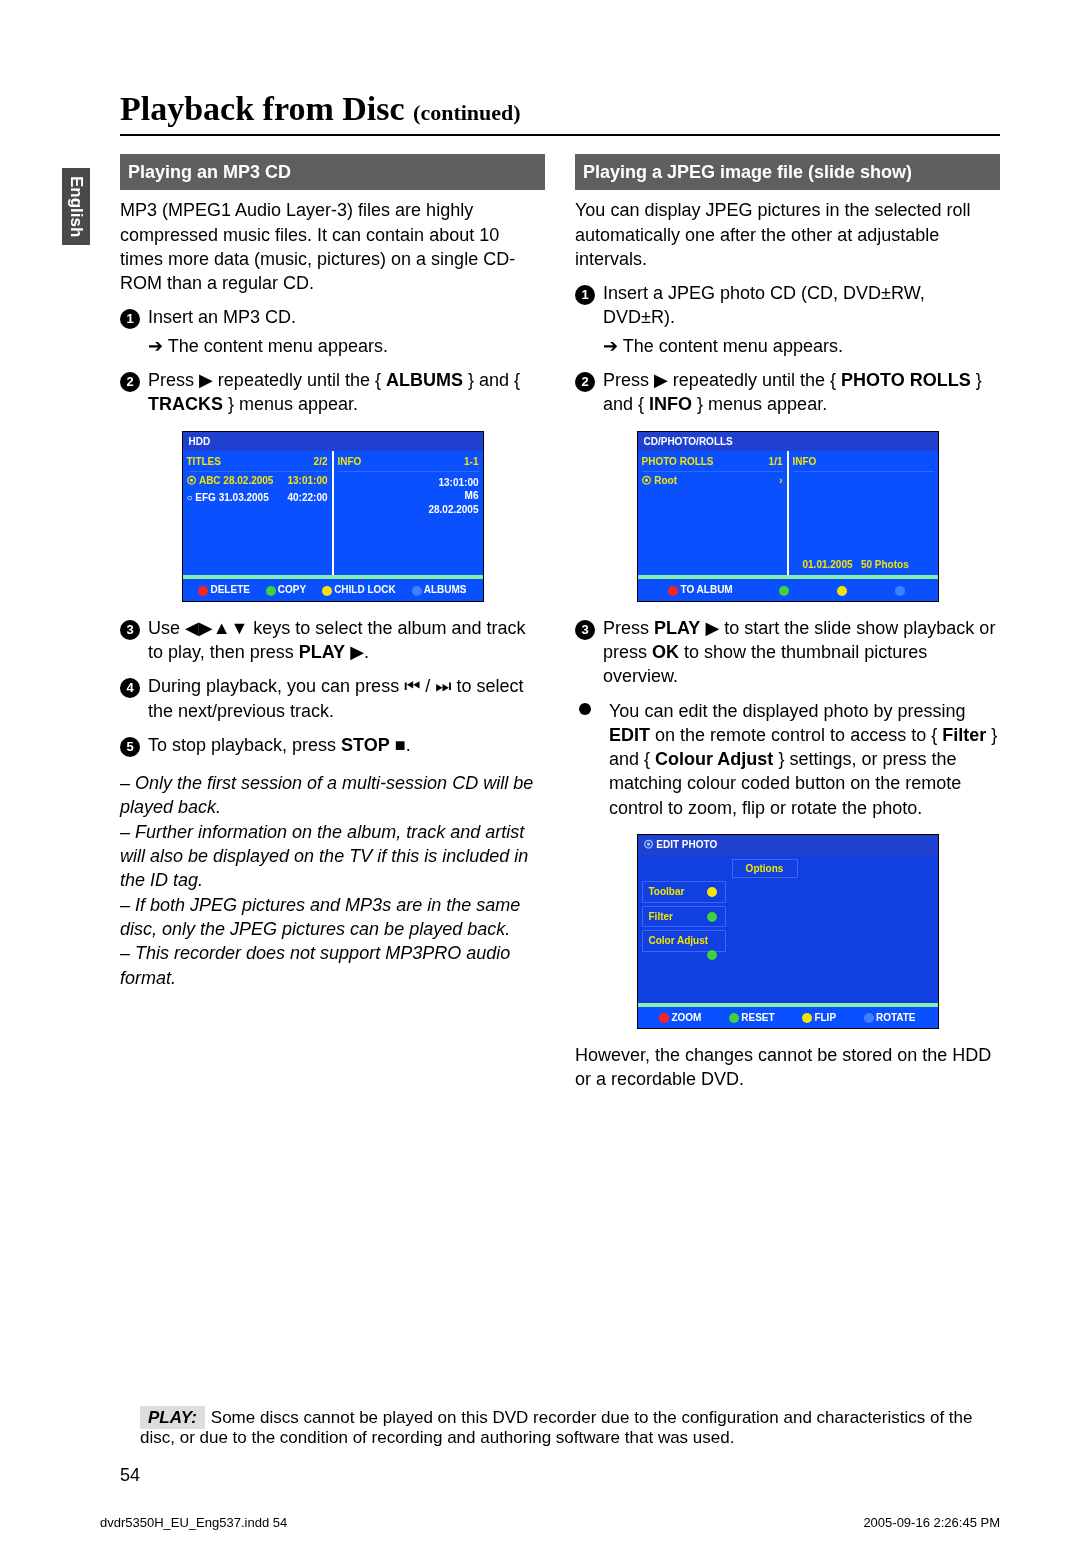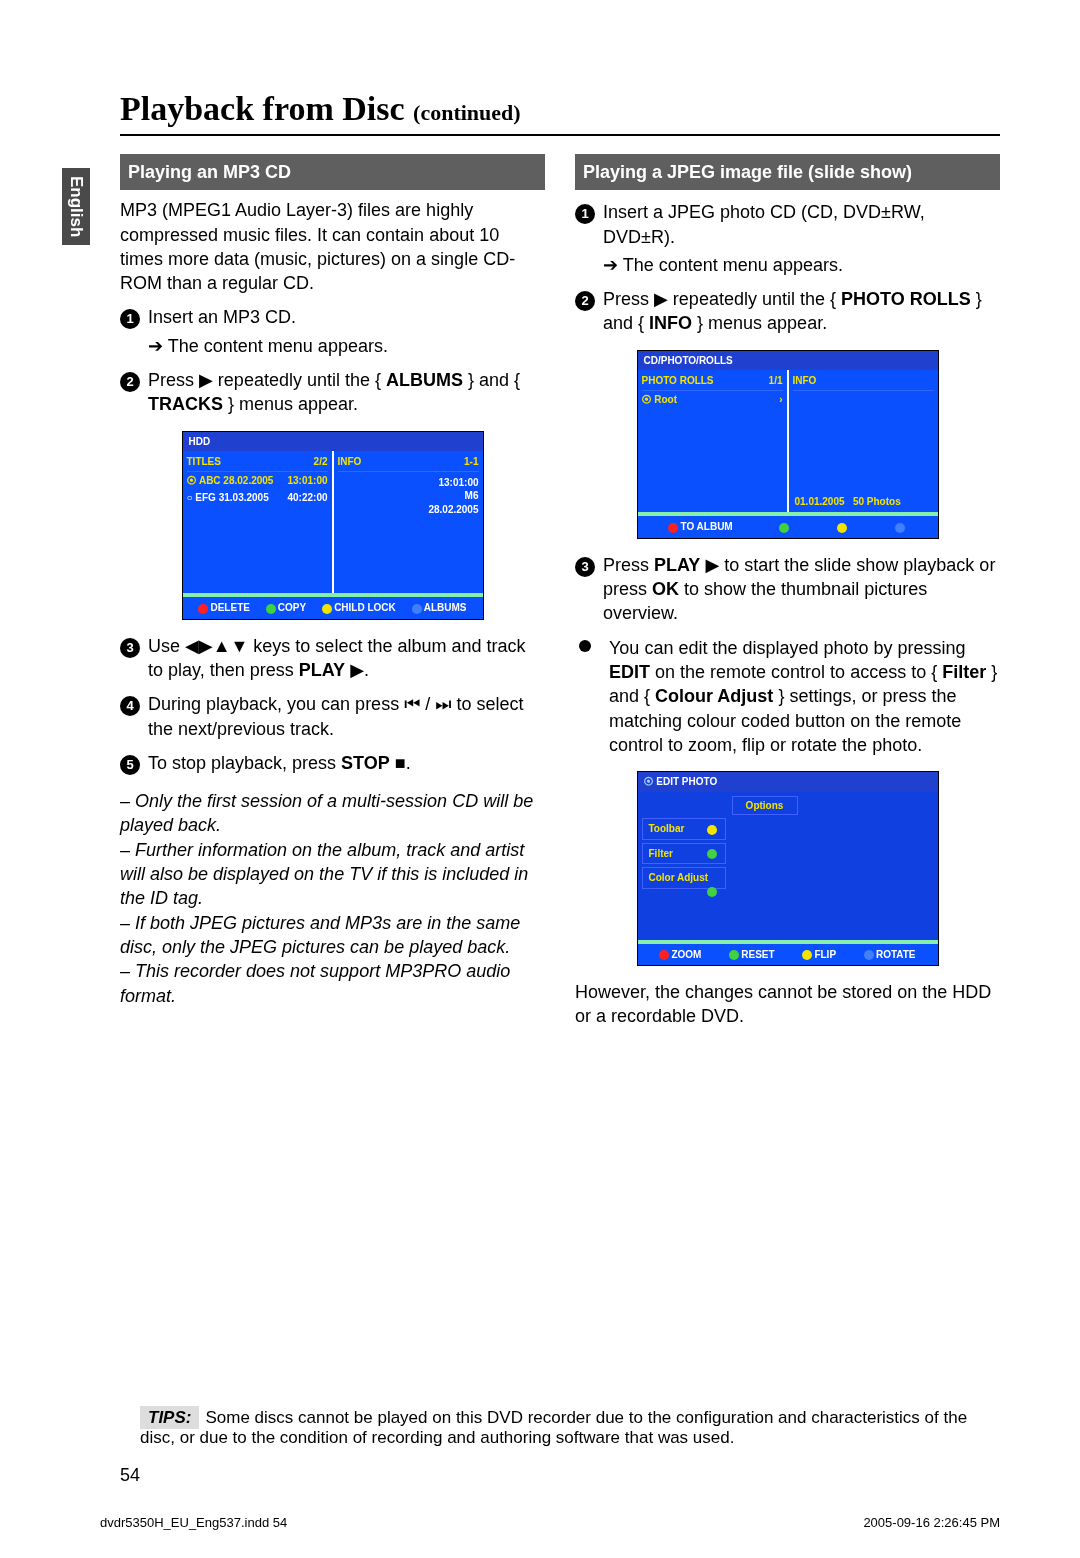--- a/index.html
+++ b/index.html
@@ -125,21 +125,21 @@
     font-size: 10px;
     font-weight: bold;
     color: #fff;
   }
   .osd .topbar {
     background: #2040d0;
     padding: 3px 6px;
   }
   .osd .panes {
     display: flex;
-    height: 142px;
+    height: 124px;
   }
   .osd .pane-left {
     flex: 1;
     background: #0b50ff;
     border-right: 2px solid #fff;
     position: relative;
     padding: 2px 4px;
   }
   .osd .pane-right {
     flex: 1;
@@ -157,21 +157,21 @@
   .osd .row {
     display: flex;
     justify-content: space-between;
     padding: 2px 0;
     color: #fff;
   }
   .osd .row.sel { color: #f5e400; }
   .osd .info-bottom {
     position: absolute;
     bottom: 4px;
-    left: 6px;
+    left: 14px;
     color: #f5e400;
   }
   .osd .bottombar {
     background: #0b50ff;
     display: flex;
     justify-content: space-around;
     padding: 4px 8px;
     margin-top: 4px;
   }
   .dot {
@@ -313,20 +313,21 @@
       <div class="hints">
         <div>– Only the first session of a multi-session CD will be played back.</div>
         <div>– Further information on the album, track and artist will also be displayed on the TV if this is included in the ID tag.</div>
         <div>– If both JPEG pictures and MP3s are in the same disc, only the JPEG pictures can be played back.</div>
         <div>– This recorder does not support MP3PRO audio format.</div>
       </div>
     </div>
 
     <div class="col">
       <div class="section-header">Playing a JPEG image file (slide show)</div>
+      <div>You can display JPEG pictures in the selected roll automatically one after the other at adjustable intervals.</div>
 
       <div class="step">
         <span class="num"><span class="circ-num">1</span></span>
         <div>
           <span>Insert a JPEG photo CD (CD, DVD±RW, DVD±R).</span>
           <div style="margin-top:4px;">
             <span class="glyph">➔</span>
             <span>The content menu appears.</span>
           </div>
         </div>
@@ -398,21 +399,21 @@
           <span><span class="dot yellow"></span><span>FLIP</span></span>
           <span><span class="dot blue"></span><span>ROTATE</span></span>
         </div>
       </div>
 
       <div style="margin-top:4px;">However, the changes cannot be stored on the HDD or a recordable DVD.</div>
     </div>
   </div>
 
   <div class="tips-box">
-    <span class="label">TIPS:</span><span>Some discs cannot be played on this DVD recorder due to the configuration and characteristics of the disc, or due to the condition of recording and authoring software that was used.</span>
+    <span class="label">PLAY:</span><span>Some discs cannot be played on this DVD recorder due to the configuration and characteristics of the disc, or due to the condition of recording and authoring software that was used.</span>
   </div>
 
   <div class="page-num">54</div>
 
   <div class="footer">
     <span>dvdr5350H_EU_Eng537.indd   54</span>
     <span>2005-09-16   2:26:45 PM</span>
   </div>
 </div>
 

